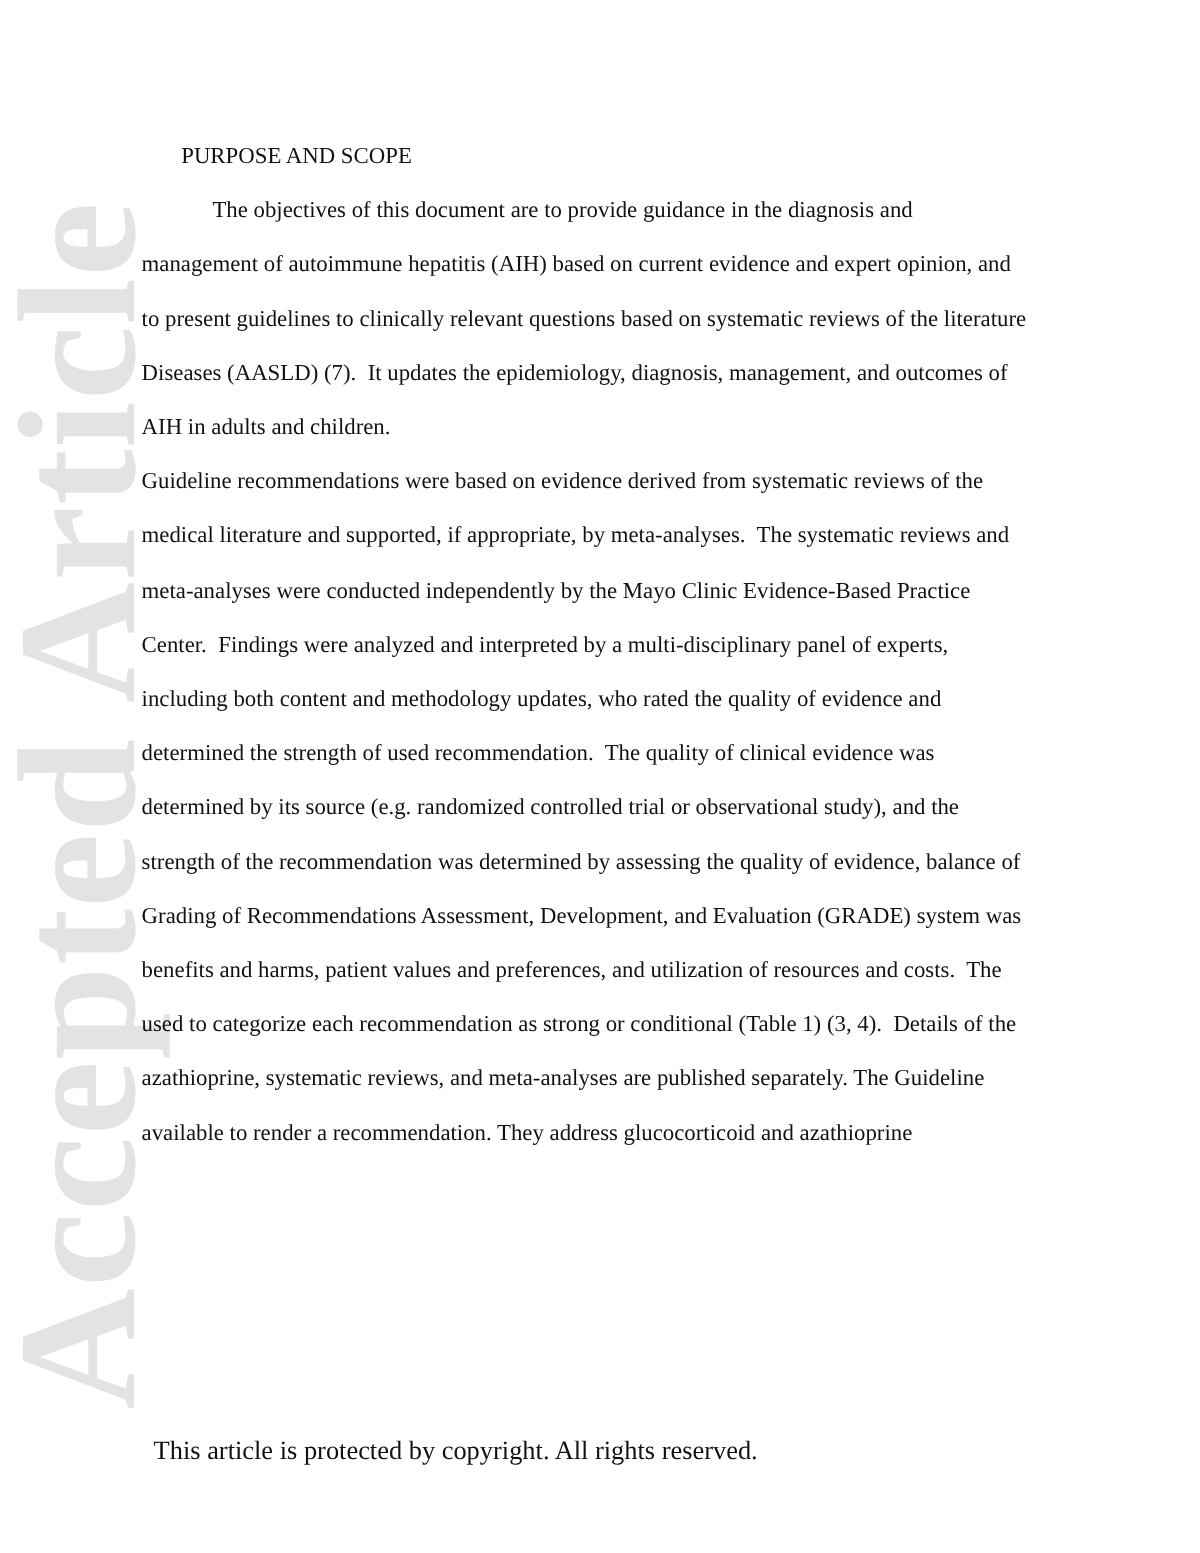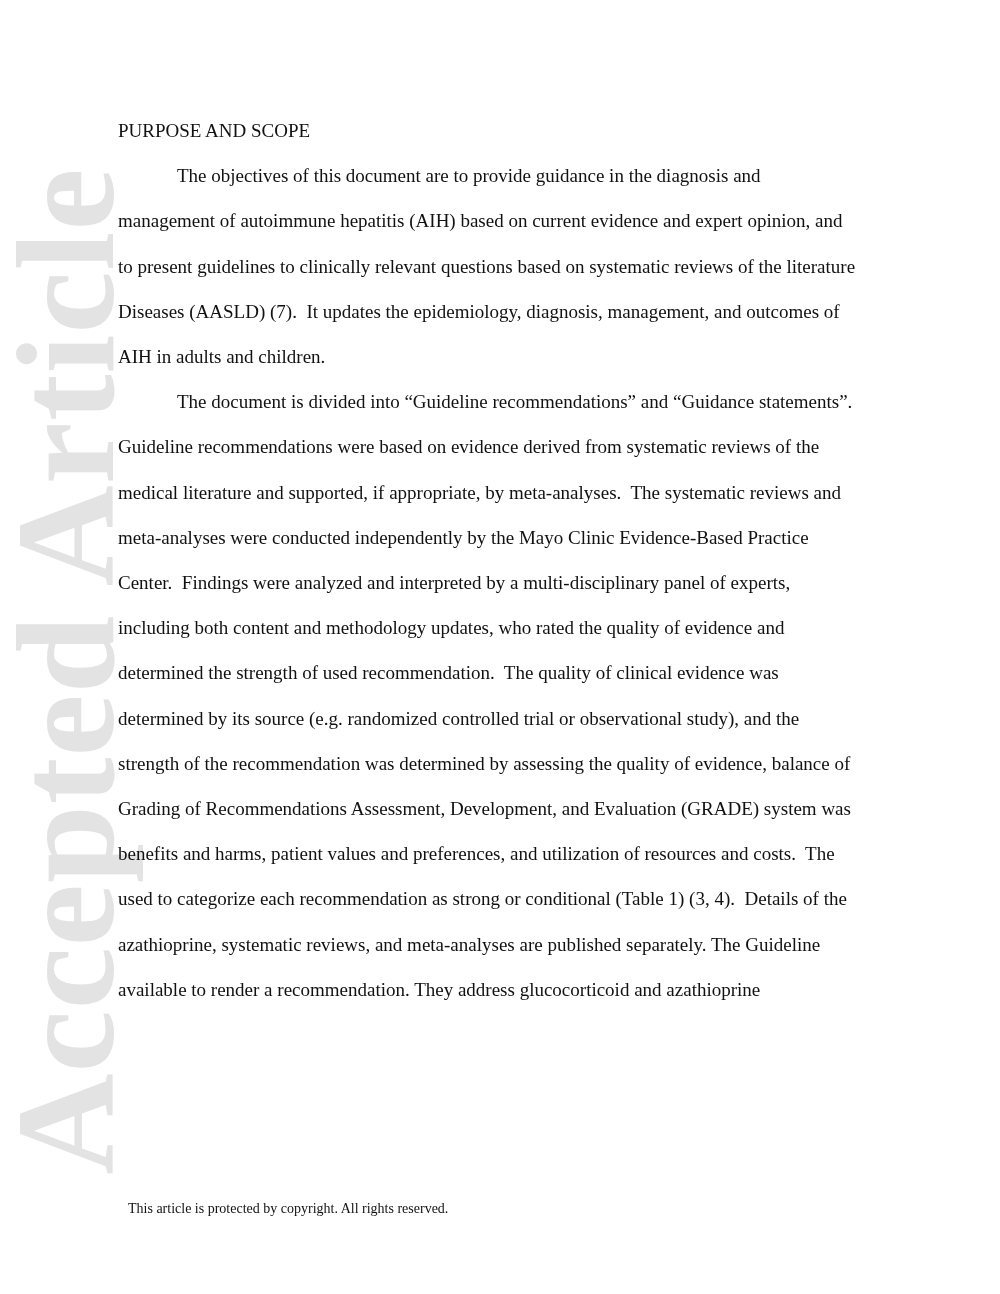--- a/index.html
+++ b/index.html
@@ -48,47 +48,47 @@
     line-height: 45.2px;
     white-space: pre;
   }
   .line.indent {
     text-indent: 59px;
   }
   .heading {
     font-size: 19px;
     line-height: 45.2px;
     white-space: pre;
+    margin-left: 33px;
   }
   .footer {
     position: absolute;
     left: 128px;
     top: 1186px;
-    font-size: 14px;
+    font-size: 22px;
     line-height: 45.2px;
     white-space: pre;
     z-index: 2;
   }
 </style>
 </head>
 <body>
 
 <div class="page" style="color: rgb(17, 17, 17); background: rgb(255, 255, 255);">
 
   <div class="watermark" style="color: rgb(227, 227, 227);">Accepted Article</div>
 
   <div class="content">
     <div class="heading">PURPOSE AND SCOPE</div>
     <div id="paragraphs">
         <div class="line indent">The objectives of this document are to provide guidance in the diagnosis and</div>
         <div class="line">management of autoimmune hepatitis (AIH) based on current evidence and expert opinion, and</div>
         <div class="line">to present guidelines to clinically relevant questions based on systematic reviews of the literature</div>
         <div class="line">Diseases (AASLD) (7).  It updates the epidemiology, diagnosis, management, and outcomes of</div>
         <div class="line">AIH in adults and children.</div>
-        <div class="line indent">The document is divided into “Guideline recommendations” and “Guidance statements”.</div>
         <div class="line">Guideline recommendations were based on evidence derived from systematic reviews of the</div>
         <div class="line">medical literature and supported, if appropriate, by meta-analyses.  The systematic reviews and</div>
         <div class="line">meta-analyses were conducted independently by the Mayo Clinic Evidence-Based Practice</div>
         <div class="line">Center.  Findings were analyzed and interpreted by a multi-disciplinary panel of experts,</div>
         <div class="line">including both content and methodology updates, who rated the quality of evidence and</div>
         <div class="line">determined the strength of used recommendation.  The quality of clinical evidence was</div>
         <div class="line">determined by its source (e.g. randomized controlled trial or observational study), and the</div>
         <div class="line">strength of the recommendation was determined by assessing the quality of evidence, balance of</div>
         <div class="line">Grading of Recommendations Assessment, Development, and Evaluation (GRADE) system was</div>
         <div class="line">benefits and harms, patient values and preferences, and utilization of resources and costs.  The</div>

